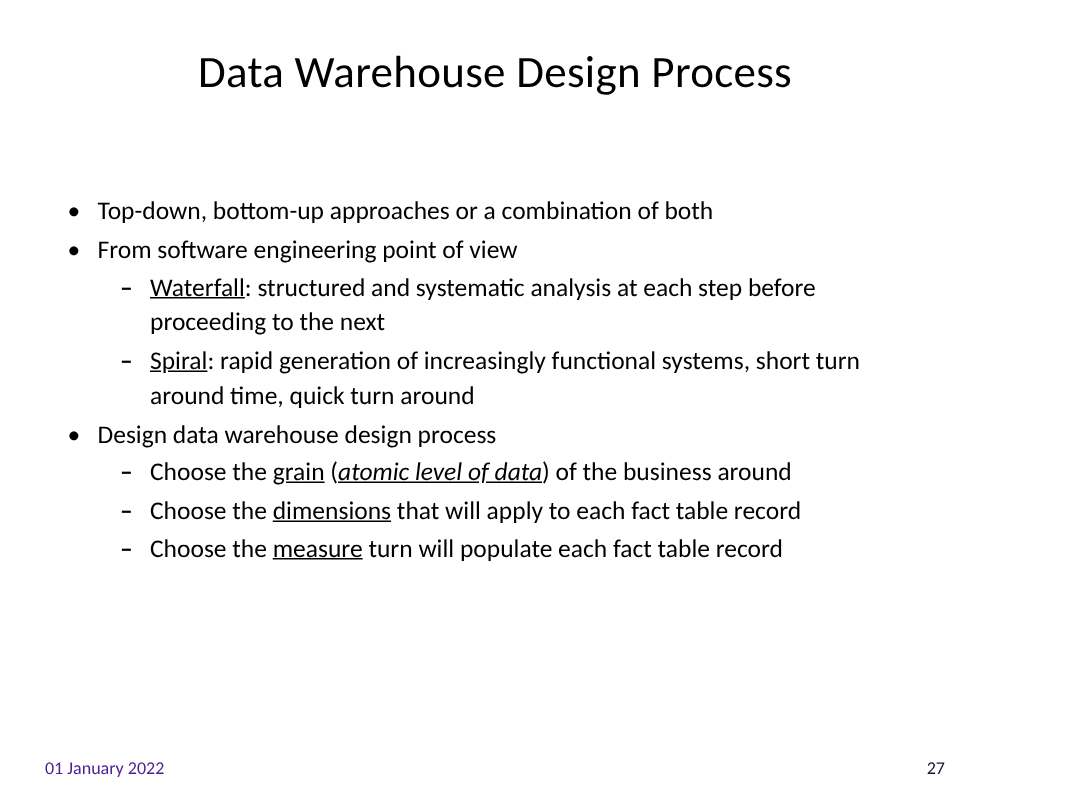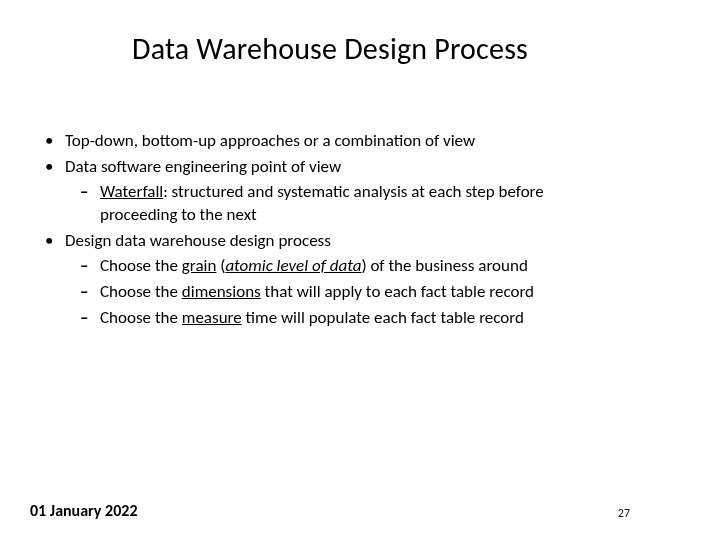--- a/index.html
+++ b/index.html
@@ -68,56 +68,56 @@
     left: 15px;
     top: 0;
     font-weight: bold;
   }
   .u { text-decoration: underline; }
   .it { font-style: italic; }
   .footer-date {
     position: absolute;
     left: 30px;
     bottom: 20px;
-    font-size: 16px;
-    color: #000000;
-    font-weight: bold;
+    font-size: 12px;
+    color: #4c1d95;
   }
   .footer-num {
     position: absolute;
     right: 30px;
     bottom: 20px;
     font-size: 12px;
     color: #0f172a;
   }
 </style>
 </head>
 <body>
 
 <div class="slide">
 
   <div class="title">Data Warehouse Design Process</div>
 
   <div class="content">
     <ul class="level1">
       <li>
-        <span>Top-down, bottom-up approaches or a combination of view</span>
+        <span>Top-down, bottom-up approaches or a combination of both</span>
       </li>
       <li>
-        <span>Data software engineering point of view</span>
+        <span>From software engineering point of view</span>
         <ul class="level2">
           <li><span class="u">Waterfall</span><span>: structured and systematic analysis at each step before proceeding to the next</span></li>
+          <li><span class="u">Spiral</span><span>:  rapid generation of increasingly functional systems, short turn around time, quick turn around</span></li>
         </ul>
       </li>
       <li>
         <span>Design data warehouse design process</span>
         <ul class="level2">
           <li><span>Choose the </span><span class="u">grain</span><span> (</span><span class="u it">atomic level of data</span><span>) of the business around</span></li>
           <li><span>Choose the </span><span class="u">dimensions</span><span> that will apply to each fact table record</span></li>
-          <li><span>Choose the </span><span class="u">measure</span><span> time will populate each fact table record</span></li>
+          <li><span>Choose the </span><span class="u">measure</span><span> turn will populate each fact table record</span></li>
         </ul>
       </li>
     </ul>
   </div>
 
   <div class="footer-date">01 January 2022</div>
   <div class="footer-num">27</div>
 </div>
 
 </body></html>

